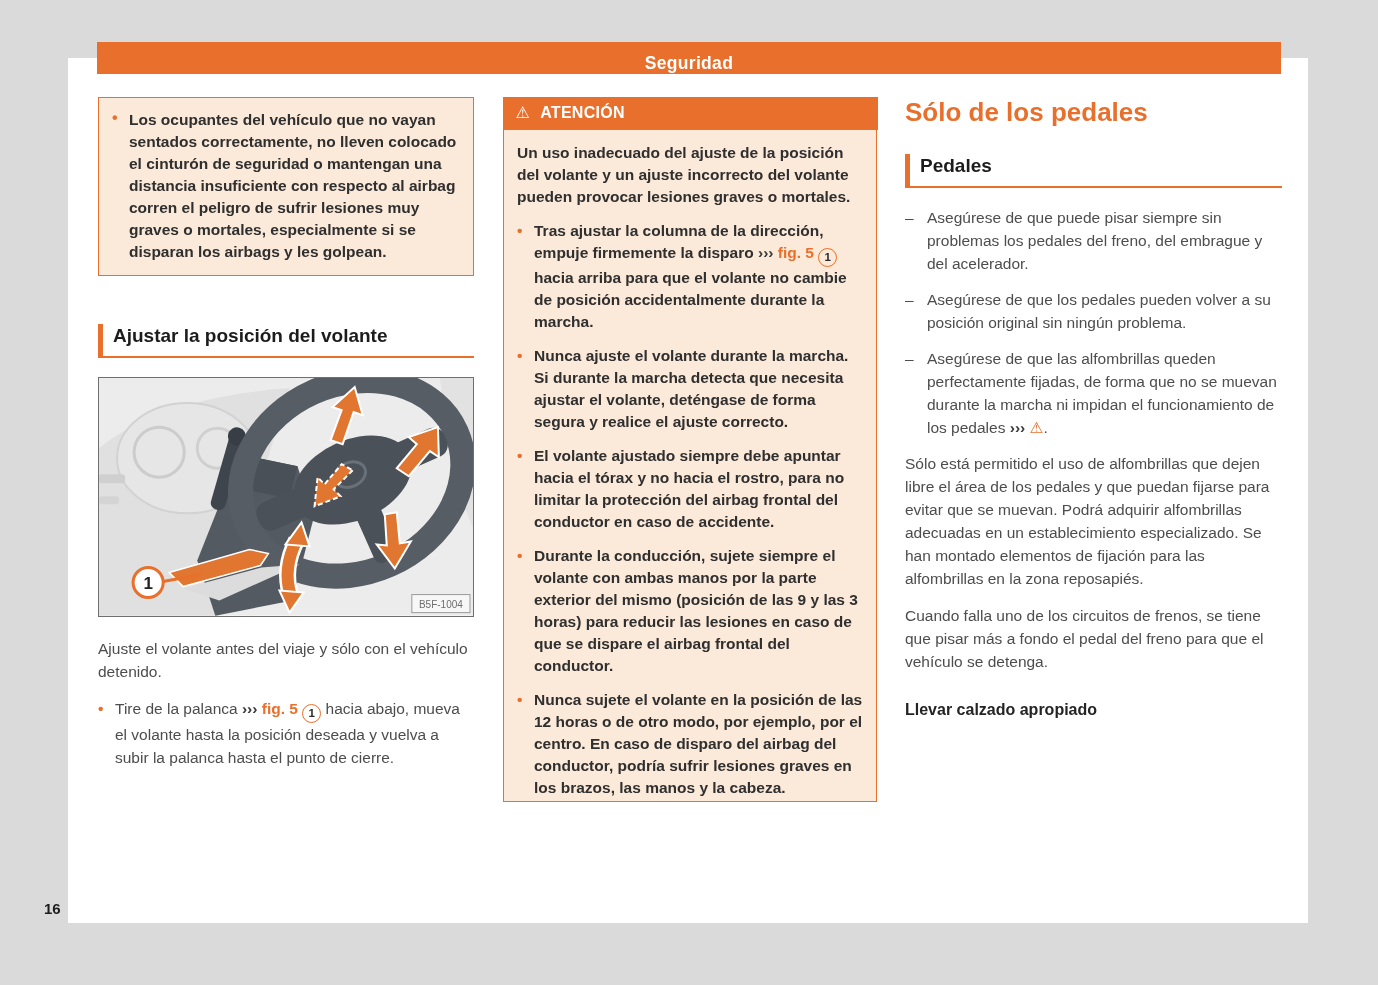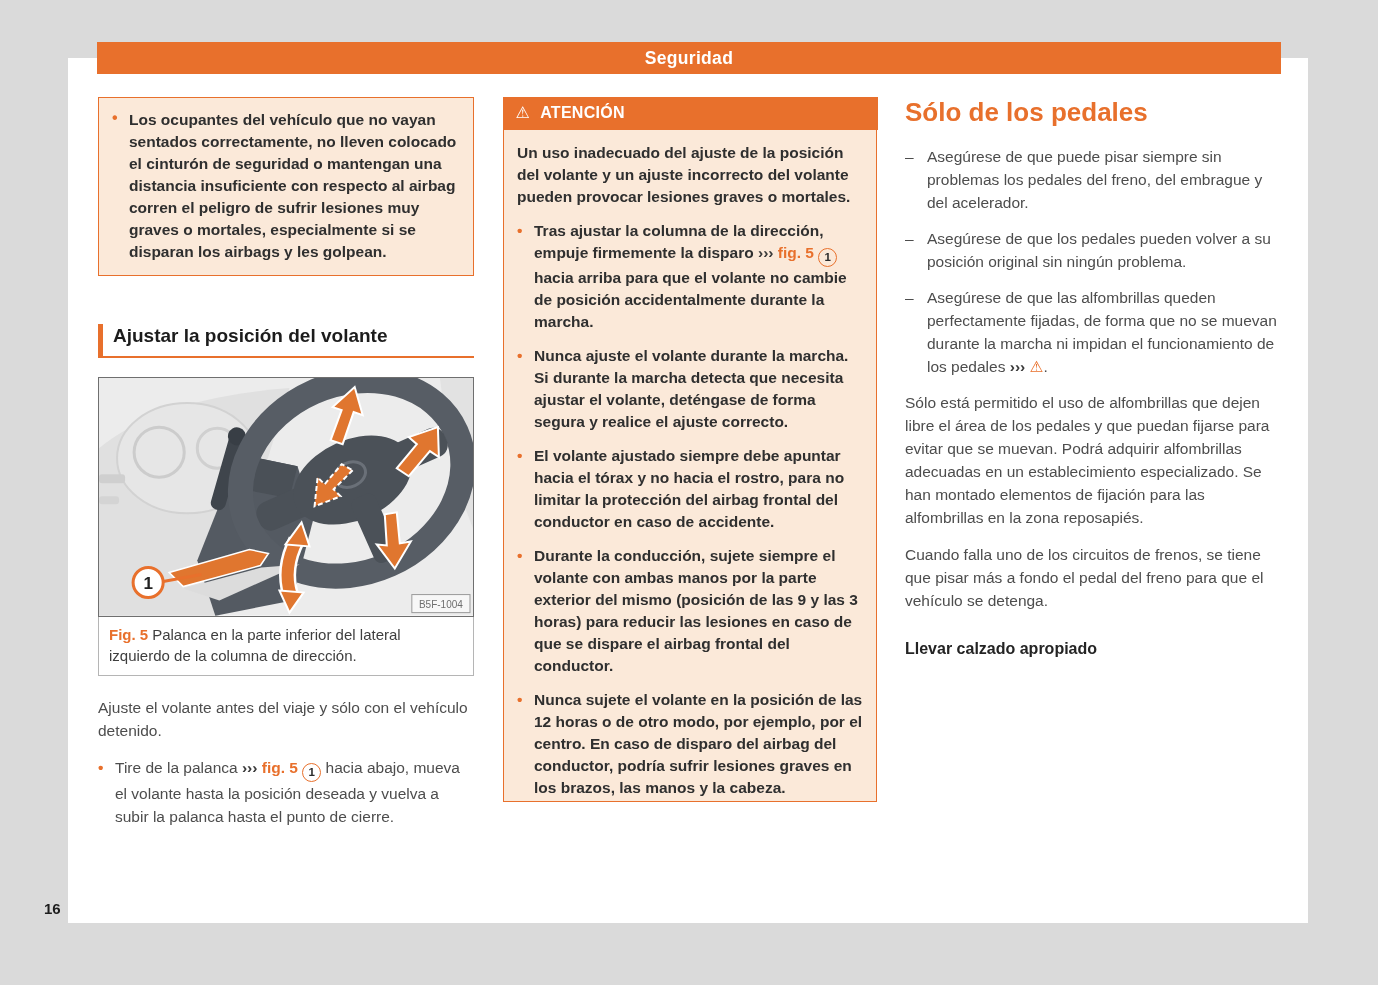--- a/index.html
+++ b/index.html
@@ -9,21 +9,21 @@
     font-family:"Liberation Sans", sans-serif;
     -webkit-font-smoothing:antialiased;
   }
   .page{
     position:absolute;left:68px;top:58px;width:1240px;height:865px;
     background:#ffffff;
   }
   .header-bar{
     position:absolute;left:97px;top:42px;width:1184px;height:32px;
     background:#e8702c;color:#fff;
-    display:flex;align-items:center;justify-content:center;
+    display:flex;align-items:flex-end;justify-content:center;
     font-size:17.5px;font-weight:bold;letter-spacing:.3px;
     z-index:5;
   }
   .pagenum{
     position:absolute;left:44px;top:900px;
     font-size:15px;font-weight:bold;color:#1d1d1d;z-index:6;
   }
   .col{position:absolute;top:97px;z-index:4;}
   .col1{left:98px;width:376px;}
   .col2{left:503px;width:374px;}
@@ -162,23 +162,20 @@
       <path d="M285,136 L287,167 L277,166 L295,190 L311,163 L300,165 L297,134 Z" fill="#e0762f" stroke="#ffffff" stroke-width="2"></path>
 
       <path d="M197,162 Q183,190 191,216" fill="none" stroke="#ffffff" stroke-width="17"></path>
       <path d="M197,162 Q183,190 191,216" fill="none" stroke="#e0762f" stroke-width="12"></path>
       <path d="M186,166 L202,144 L210,168 Z" fill="#e0762f" stroke="#ffffff" stroke-width="2"></path>
       <path d="M180,212 L204,214 L190,234 Z" fill="#e0762f" stroke="#ffffff" stroke-width="2"></path>
 
       <rect x="312" y="216" width="58" height="18" fill="#f7f7f7" stroke="#9a9a9a"></rect>
       <text x="341" y="229" text-anchor="middle" font-size="10" fill="#6e6e6e">B5F-1004</text>
     </svg>
-    <div class="figure-caption">
-      <span class="figlabel">Fig. 5</span><span>Palanca en la parte inferior del lateral izquierdo de la columna de dirección.</span>
-    </div>
   </div>
 
   <p class="body-text mt20" style="margin-bottom:12px;">Ajuste el volante antes del viaje y sólo con el vehículo detenido.</p>
 
   <div class="bullet-line body-text mt14">
     <span class="dot">•</span>
     <span><span>Tire de la palanca </span><span class="ref-arrows">›››</span><span class="fig-ref"> fig. 5 </span><span class="cnum">1</span><span> hacia abajo, mueva el volante hasta la posición deseada y vuelva a subir la palanca hasta el punto de cierre.</span></span>
   </div>
 </div>
 
@@ -215,20 +212,21 @@
         <span class="dot">•</span>
         <span>Nunca sujete el volante en la posición de las 12 horas o de otro modo, por ejemplo, por el centro. En caso de disparo del airbag del conductor, podría sufrir lesiones graves en los brazos, las manos y la cabeza.</span>
       </div>
     </div>
   </div>
 </div>
 
 <div class="col col3">
   <h1 class="big-title">Sólo de los pedales</h1>
 
+  <div class="subheading" style="margin-top:27px;">Pedales</div>
 
   <div class="body-text" style="margin-top:18px;">
     <div class="dash-item">
       <span class="dash">–</span>
       <span>Asegúrese de que puede pisar siempre sin problemas los pedales del freno, del embrague y del acelerador.</span>
     </div>
     <div class="dash-item">
       <span class="dash">–</span>
       <span>Asegúrese de que los pedales pueden volver a su posición original sin ningún problema.</span>
     </div>

